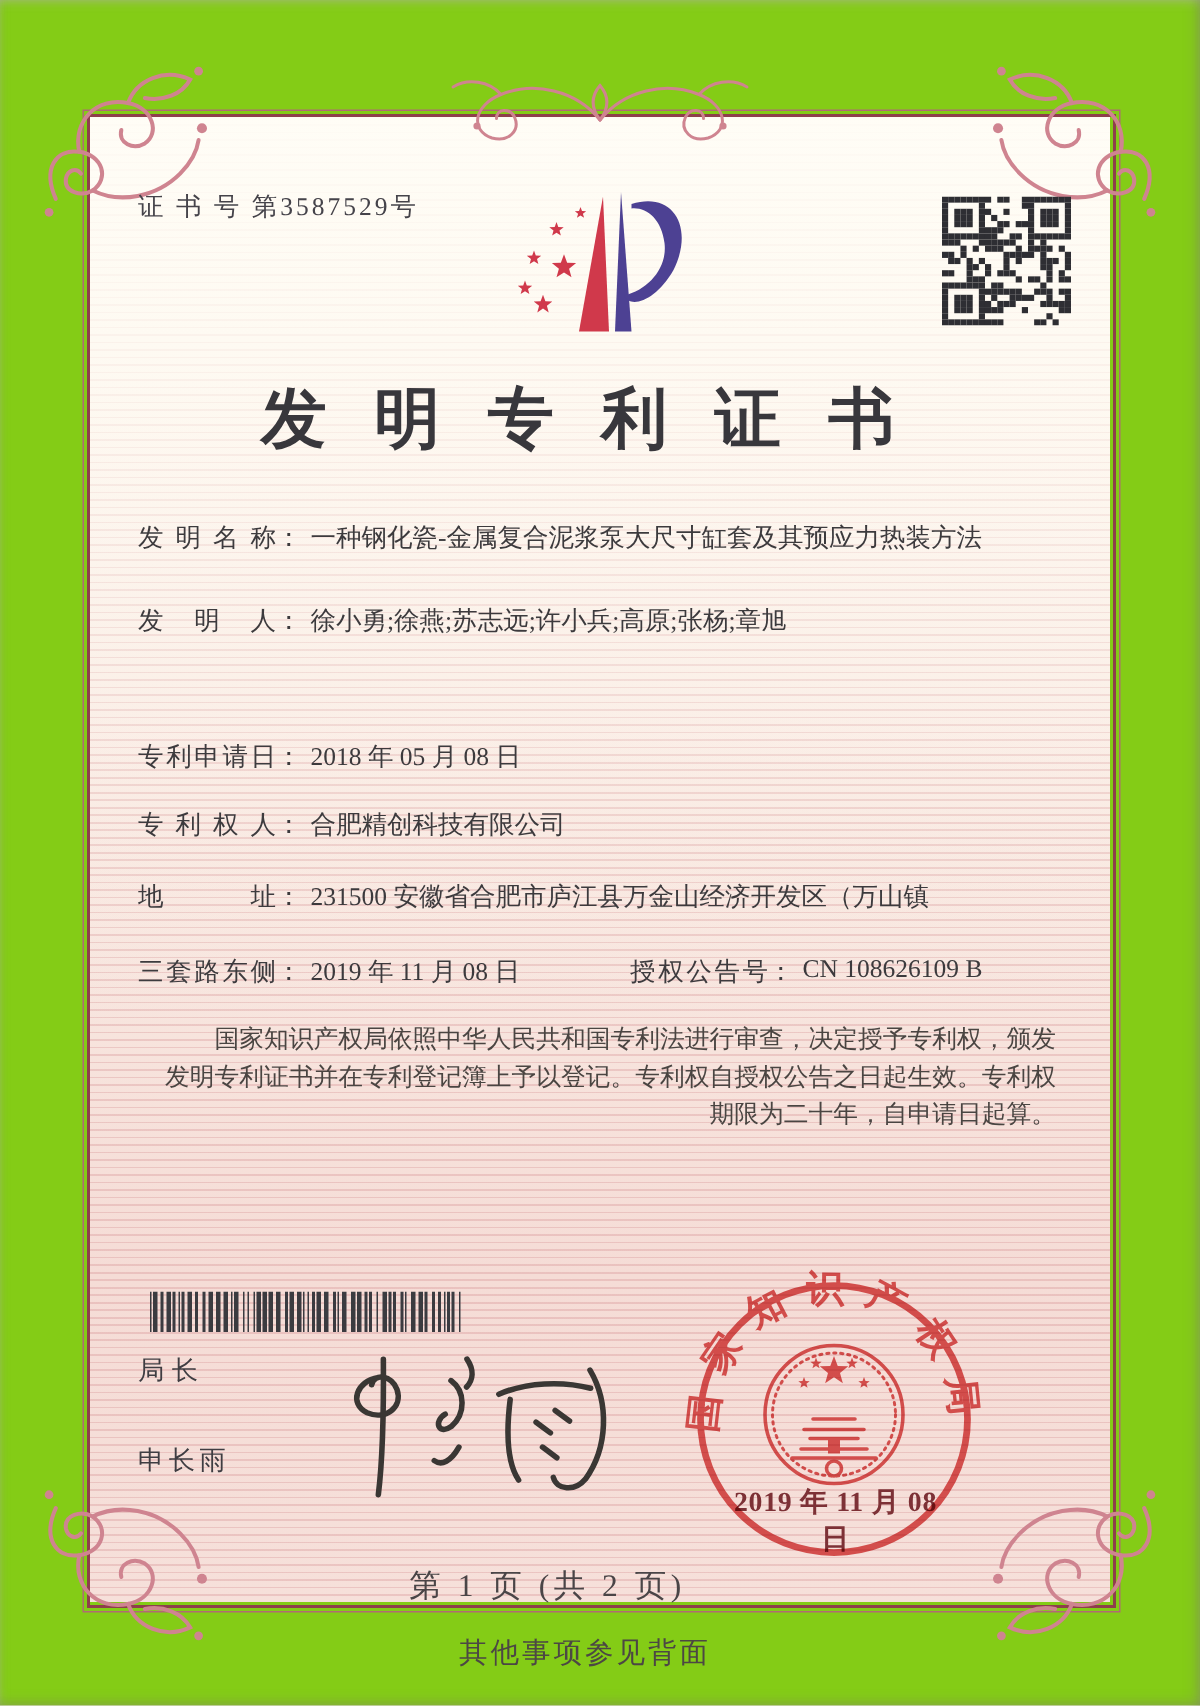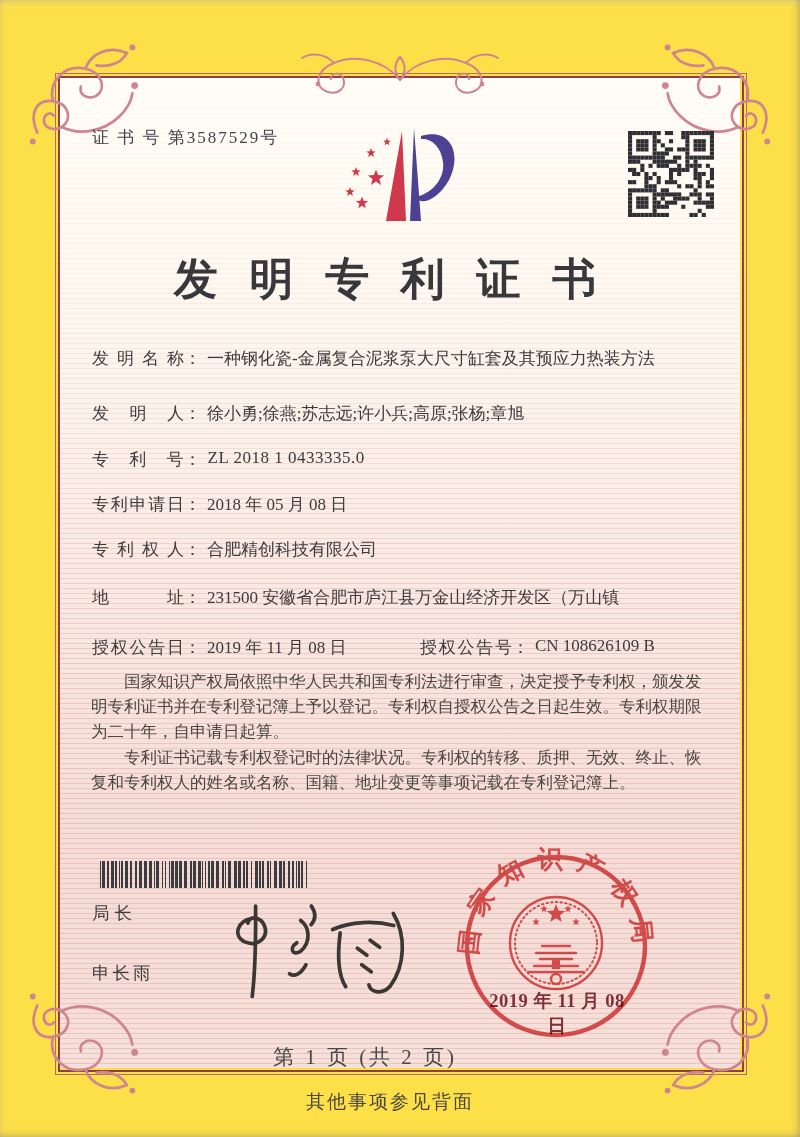--- a/index.html
+++ b/index.html
@@ -1,17 +1,17 @@
 <!DOCTYPE html>
 <html><head>
 <meta charset="utf-8">
 <style>
   html,body{margin:0;padding:0;background:#e9e7e2;}
   .page{position:relative;width:800px;height:1137px;margin:0 auto;overflow:hidden;
-        background:#fde047;
+        background:#84cc16;
         box-shadow:inset -6px 0 9px -5px rgba(130,125,120,.55),
                    inset 0 -6px 9px -5px rgba(130,125,120,.45),
                    inset 0 6px 8px -6px rgba(190,188,184,.7),
                    inset 4px 0 8px -6px rgba(190,188,184,.6);
         font-family:"Liberation Serif","DejaVu Serif",serif;color:#3d3b3e;}
   
   .frame{position:absolute;left:55px;top:73px;width:690px;height:1000px;
          border:1px solid #b06a74;}
   .frame::before{content:"";position:absolute;inset:2px;border:2px solid #8e3f4b;}
   
@@ -40,21 +40,21 @@
   .flabel{display:inline-block;width:92px;text-align:justify;text-align-last:justify;vertical-align:top;}
   .fcolon{display:inline-block;vertical-align:top;margin-right:6px;}
   .fvalue{display:inline-block;vertical-align:top;max-width:500px;color:#3c3a3d;}
   .r1{top:347px;} .r2{top:402px;} .r3{top:448px;letter-spacing:.5px;}
   .r4{top:493px;} .r5{top:538px;} .r6{top:584px;line-height:28px;} 
   .r7{top:636px;}
   .grant2{position:absolute;left:328px;top:0px;}
   
   .body-text{position:absolute;left:90px;top:668px;width:626px;font-size:16.5px;
              line-height:25px;color:#4a4542;}
-  .body-text p{margin:1px;text-indent:2em;}
+  .body-text p{margin:12px;text-indent:2em;text-align:right;}
   
   .barcode{position:absolute;left:100px;top:861px;width:212px;height:27px;}
   
   .officer-title{position:absolute;left:92px;top:901px;font-size:17.5px;letter-spacing:5px;color:#3f3d42;}
   .officer-name{position:absolute;left:92px;top:961px;font-size:17.5px;letter-spacing:3px;color:#3f3d42;}
   .signature{position:absolute;left:220px;top:900px;width:195px;height:100px;transform:rotate(-2deg);}
   
   .seal-date{position:absolute;left:482px;top:988px;width:150px;text-align:center;
              font-size:18.5px;font-weight:bold;color:#7d3136;letter-spacing:.5px;z-index:2;}
   .seal{position:absolute;left:456px;top:846px;width:200px;height:200px;z-index:3;
@@ -368,42 +368,38 @@
   </div>
 
   <div class="title">发明专利证书</div>
 
   <div class="row r1">
     <span class="flabel">发明名称</span><span class="fcolon">：</span><span class="fvalue">一种钢化瓷-金属复合泥浆泵大尺寸缸套及其预应力热装方法</span>
   </div>
   <div class="row r2">
     <span class="flabel">发明人</span><span class="fcolon">：</span><span class="fvalue">徐小勇;徐燕;苏志远;许小兵;高原;张杨;章旭</span>
   </div>
-  <div class="row r3">
-    <span class="flabel">专利号</span><span class="fcolon">：</span><span class="fvalue">ZL 2018 1 0433335.0</span>
-  </div>
   <div class="row r4">
     <span class="flabel">专利申请日</span><span class="fcolon">：</span><span class="fvalue">2018 年 05 月 08 日</span>
   </div>
   <div class="row r5">
     <span class="flabel">专利权人</span><span class="fcolon">：</span><span class="fvalue">合肥精创科技有限公司</span>
   </div>
   <div class="row r6">
     <span class="flabel">地址</span><span class="fcolon">：</span><span class="fvalue"><span style="display:block">231500 安徽省合肥市庐江县万金山经济开发区（万山镇</span></span>
   </div>
   <div class="row r7">
-    <span class="flabel">授权公告日</span><span class="fcolon">：</span><span class="fvalue">2019 年 11 月 08 日</span>
+    <span class="flabel">三套路东侧</span><span class="fcolon">：</span><span class="fvalue">2019 年 11 月 08 日</span>
     <span class="grant2">
       <span class="flabel">授权公告号</span><span class="fcolon">：</span><span class="fvalue">CN 108626109 B</span>
     </span>
   </div>
 
   <div class="body-text">
     <p>国家知识产权局依照中华人民共和国专利法进行审查，决定授予专利权，颁发发明专利证书并在专利登记簿上予以登记。专利权自授权公告之日起生效。专利权期限为二十年，自申请日起算。</p>
-    <p>专利证书记载专利权登记时的法律状况。专利权的转移、质押、无效、终止、恢复和专利权人的姓名或名称、国籍、地址变更等事项记载在专利登记簿上。</p>
   </div>
 
   <div class="barcode">
     <svg id="barcode-svg" viewBox="0 0 212 27" width="212" height="27" preserveAspectRatio="none">
         <g fill="#3b3b40">
           <rect x="0" y="0" width="1" height="27"></rect>
           <rect x="2" y="0" width="3" height="27"></rect>
           <rect x="7" y="0" width="2" height="27"></rect>
           <rect x="11" y="0" width="3" height="27"></rect>
           <rect x="15" y="0" width="2" height="27"></rect>

